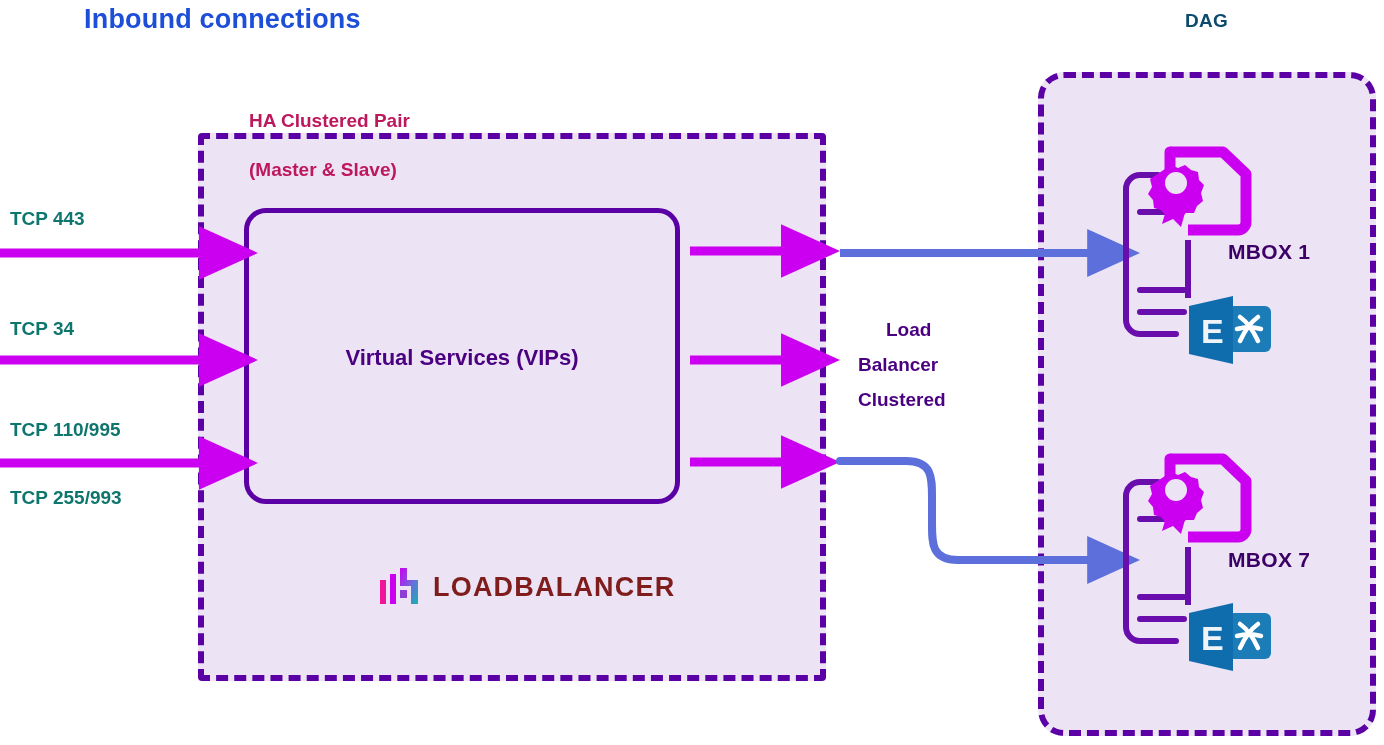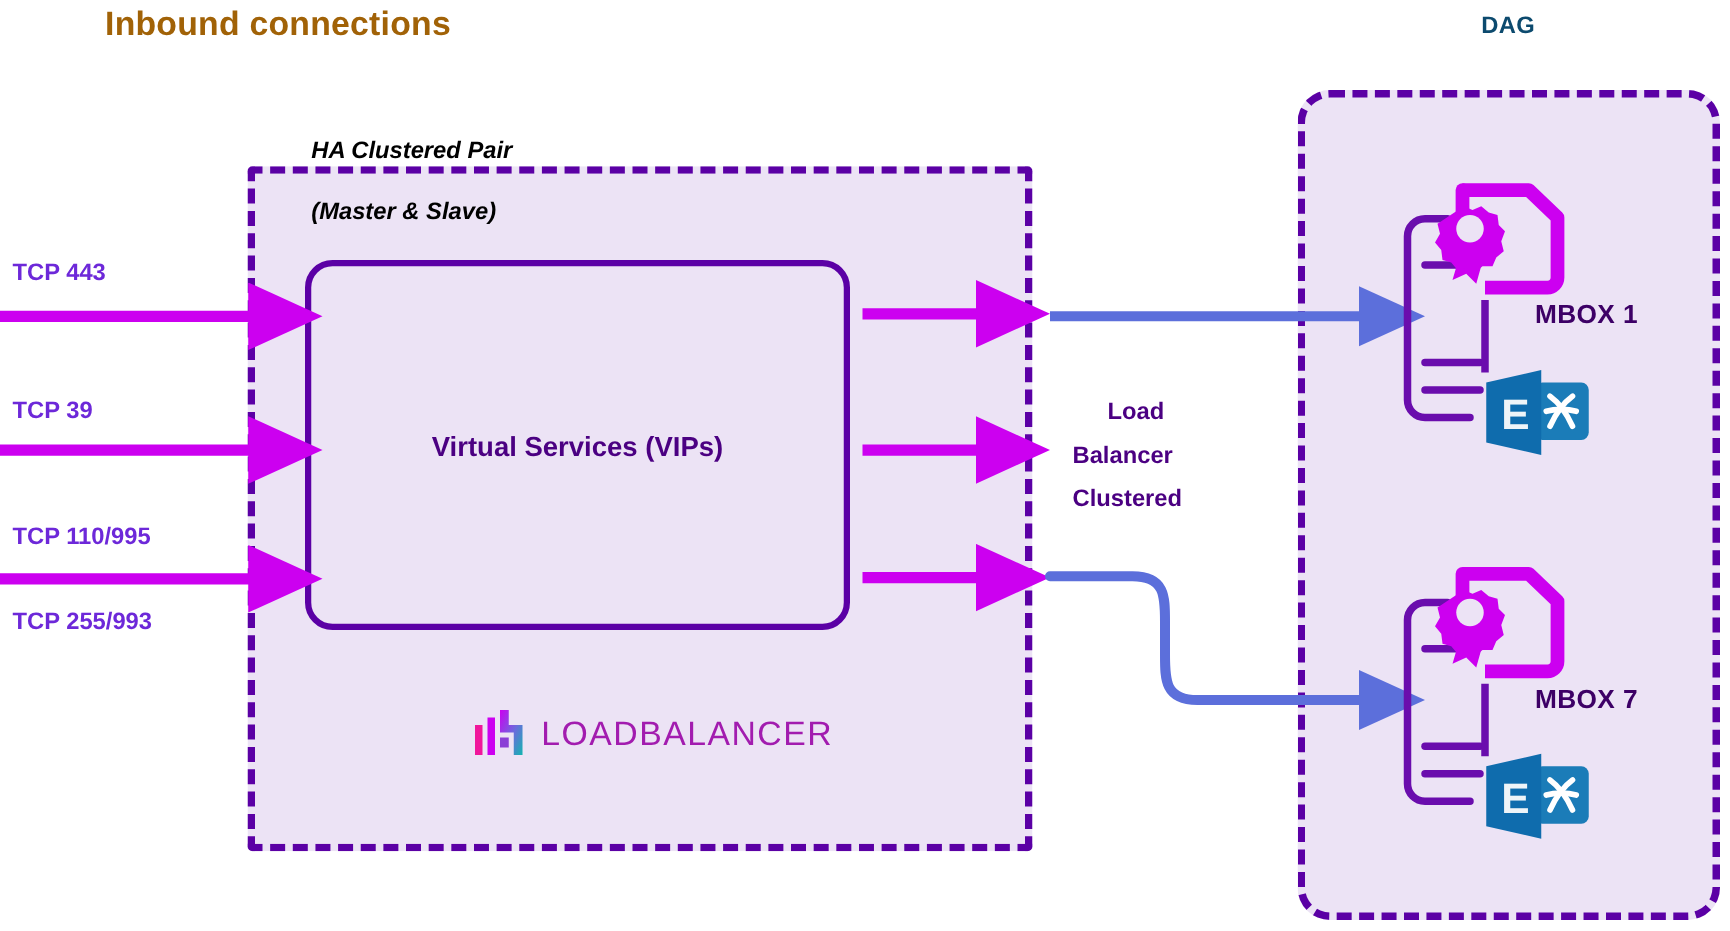--- a/index.html
+++ b/index.html
@@ -2,38 +2,38 @@
 <html><head>
 <meta charset="utf-8">
 <style>
   html,body{margin:0;padding:0;background:#ffffff;}
   body{width:1384px;height:745px;position:relative;overflow:hidden;
        font-family:"Liberation Sans","DejaVu Sans",sans-serif;}
   .stage{position:absolute;inset:0;width:1384px;height:745px;}
   .abs{position:absolute;}
 
   
-  .ttl{font-size:27px;font-weight:bold;color:#a16207;letter-spacing:.2px;}
-  .lbl{font-size:19px;font-weight:bold;color:#000000;line-height:1.18;font-style:italic;}
-  .port{font-size:19px;font-weight:bold;color:#6d28d9;}
+  .ttl{font-size:27px;font-weight:bold;color:#1d4ed8;letter-spacing:.2px;}
+  .lbl{font-size:19px;font-weight:bold;color:#be185d;line-height:1.18;}
+  .port{font-size:19px;font-weight:bold;color:#0f766e;}
   .vip{font-size:22px;font-weight:bold;color:#4b0082;}
   .mbox{font-size:21px;font-weight:bold;color:#3d0066;letter-spacing:.3px;}
   .dagttl{font-size:19px;font-weight:bold;color:#0c4a6e;letter-spacing:.3px;}
   .lbc{font-size:19px;font-weight:bold;color:#4b0082;line-height:1.32;}
 
   
   .dashbox{background:#ece3f5;border:6px dashed #5b00a5;box-sizing:border-box;}
   .habox{left:198px;top:133px;width:628px;height:548px;border-radius:4px;}
   .dagbox{left:1038px;top:72px;width:338px;height:664px;border-radius:26px;}
   .vipbox{left:244px;top:208px;width:436px;height:296px;
           border:5px solid #5b00a5;border-radius:22px;box-sizing:border-box;}
 
   
   .logowrap{left:380px;top:566px;width:280px;height:42px;display:flex;align-items:center;gap:13px;}
-  .logotext{font-size:27px;font-weight:400;color:#a21caf;letter-spacing:1.2px;
+  .logotext{font-size:27px;font-weight:700;color:#7f1d1d;letter-spacing:1.2px;
             font-family:"Liberation Sans","DejaVu Sans",sans-serif;}
   svg{display:block;overflow:visible;}
 </style>
 </head>
 <body>
 
 <div class="stage">
 
   <div class="abs ttl" style="left:84px;top:4px;">Inbound connections</div>
 
@@ -43,21 +43,21 @@
 
   <div class="abs lbl" style="left:249px;top:110px;">HA Clustered Pair</div>
   <div class="abs lbl" style="left:249px;top:145px;margin-top:14px;">(Master &amp; Slave)</div>
 
   <div class="abs vipbox"></div>
   <div class="abs vip" style="left:244px;top:345px;width:436px;text-align:center;">Virtual Services (VIPs)</div>
 
   <div class="abs dashbox dagbox"></div>
 
   <div class="abs port" style="left:10px;top:208px;">TCP 443</div>
-  <div class="abs port" style="left:10px;top:318px;">TCP 39</div>
+  <div class="abs port" style="left:10px;top:318px;">TCP 34</div>
   <div class="abs port" style="left:10px;top:419px;">TCP 110/995</div>
   <div class="abs port" style="left:10px;top:487px;">TCP 255/993</div>
 
   <div class="abs lbc" style="left:858px;top:317px;margin-left:28px;">Load</div>
   <div class="abs lbc" style="left:858px;top:352px;">Balancer</div>
   <div class="abs lbc" style="left:858px;top:387px;">Clustered</div>
 
   <svg class="abs" style="left:0;top:0;" width="1384" height="745">
     <defs>
       <marker id="mArrow" markerWidth="7" markerHeight="7" refX="0.6" refY="3" orient="auto" markerUnits="strokeWidth">

